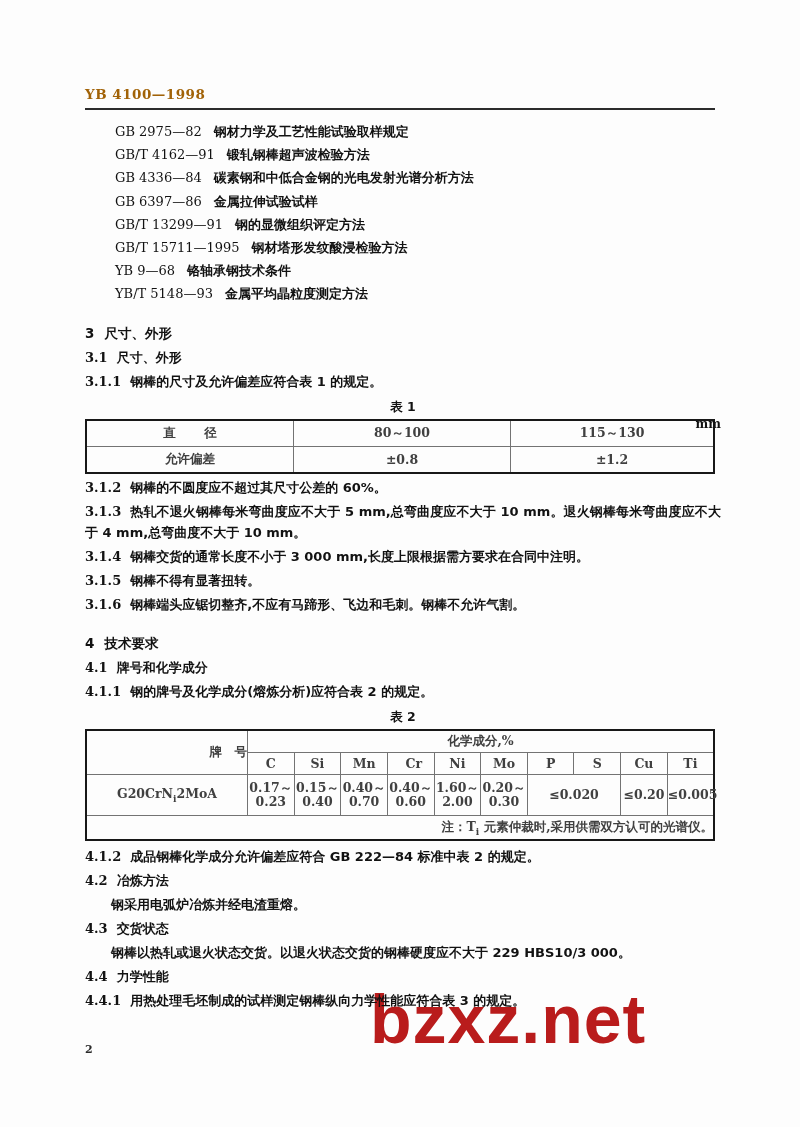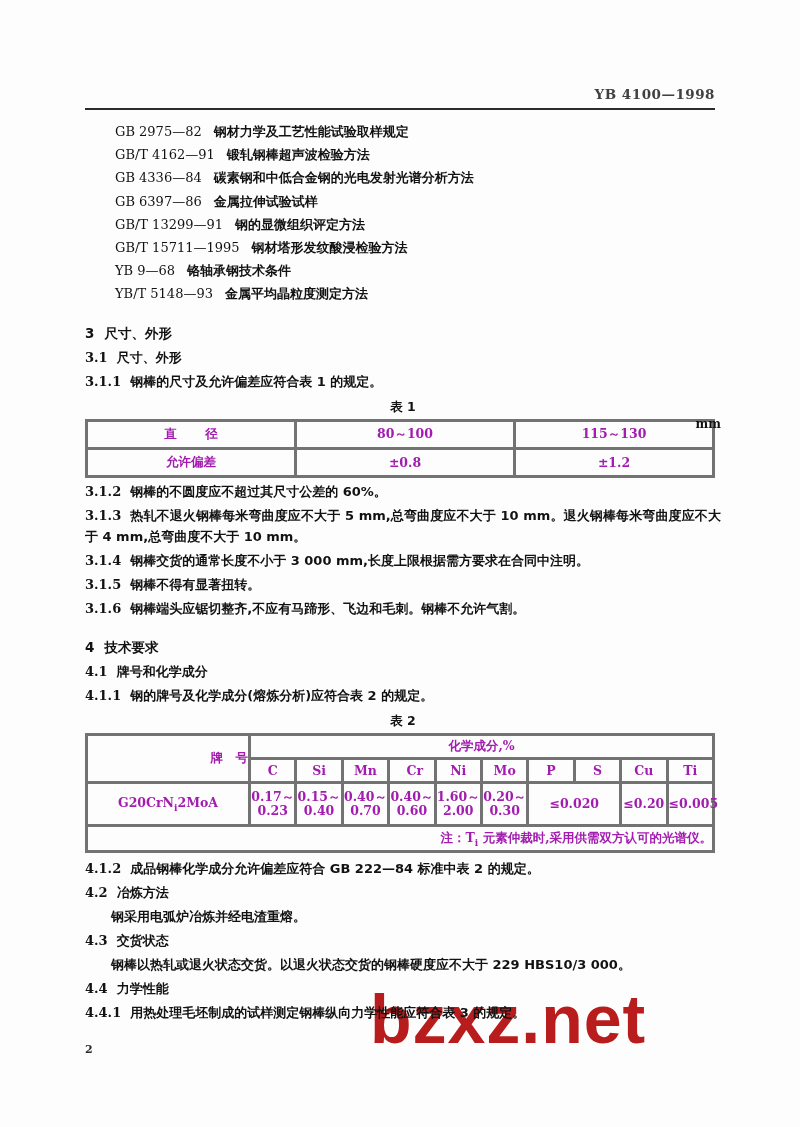--- a/index.html
+++ b/index.html
@@ -37,25 +37,25 @@
     left: 0; top: 0;
     width: 800px;
     height: 1127px;
     z-index: 2;
   }
   .hdr {
     position: absolute;
     left: 85px;
     top: 86px;
     width: 630px;
-    text-align: right;
+    text-align: left;
     font-family: "DejaVu Serif", "Liberation Serif", serif;
     font-size: 13.5px;
     font-weight: bold;
-    color: #404040;
+    color: #a16207;
     letter-spacing: 0.5px;
   }
   .hdr-rule {
     position: absolute;
     left: 85px;
     top: 108px;
     width: 630px;
     height: 2px;
     background: #2c2c2c;
   }
@@ -125,27 +125,27 @@
     font-weight: bold;
   }
 
   table.doc {
     border-collapse: collapse;
     width: 630px;
     table-layout: fixed;
     font-family: "DejaVu Serif", "Liberation Serif", serif;
   }
   table.doc td, table.doc th {
-    border: 3px solid #737373;
+    border: 1px solid #737373;
     text-align: center;
     vertical-align: middle;
     font-size: 12.5px;
     font-weight: bold;
     padding: 0;
-    color: #a21caf;
+    color: #404040;
   }
   table.doc.outer {
     border: 2px solid #181818;
   }
   .t1 td { height: 25px; }
   .t1 .cn { letter-spacing: 8px; padding-left: 8px; }
 
   .t2 { margin-top: 1px; }
   .t2 td { height: 21px; font-size: 12px; }
   .t2 td.grade { font-size: 12.5px; }

